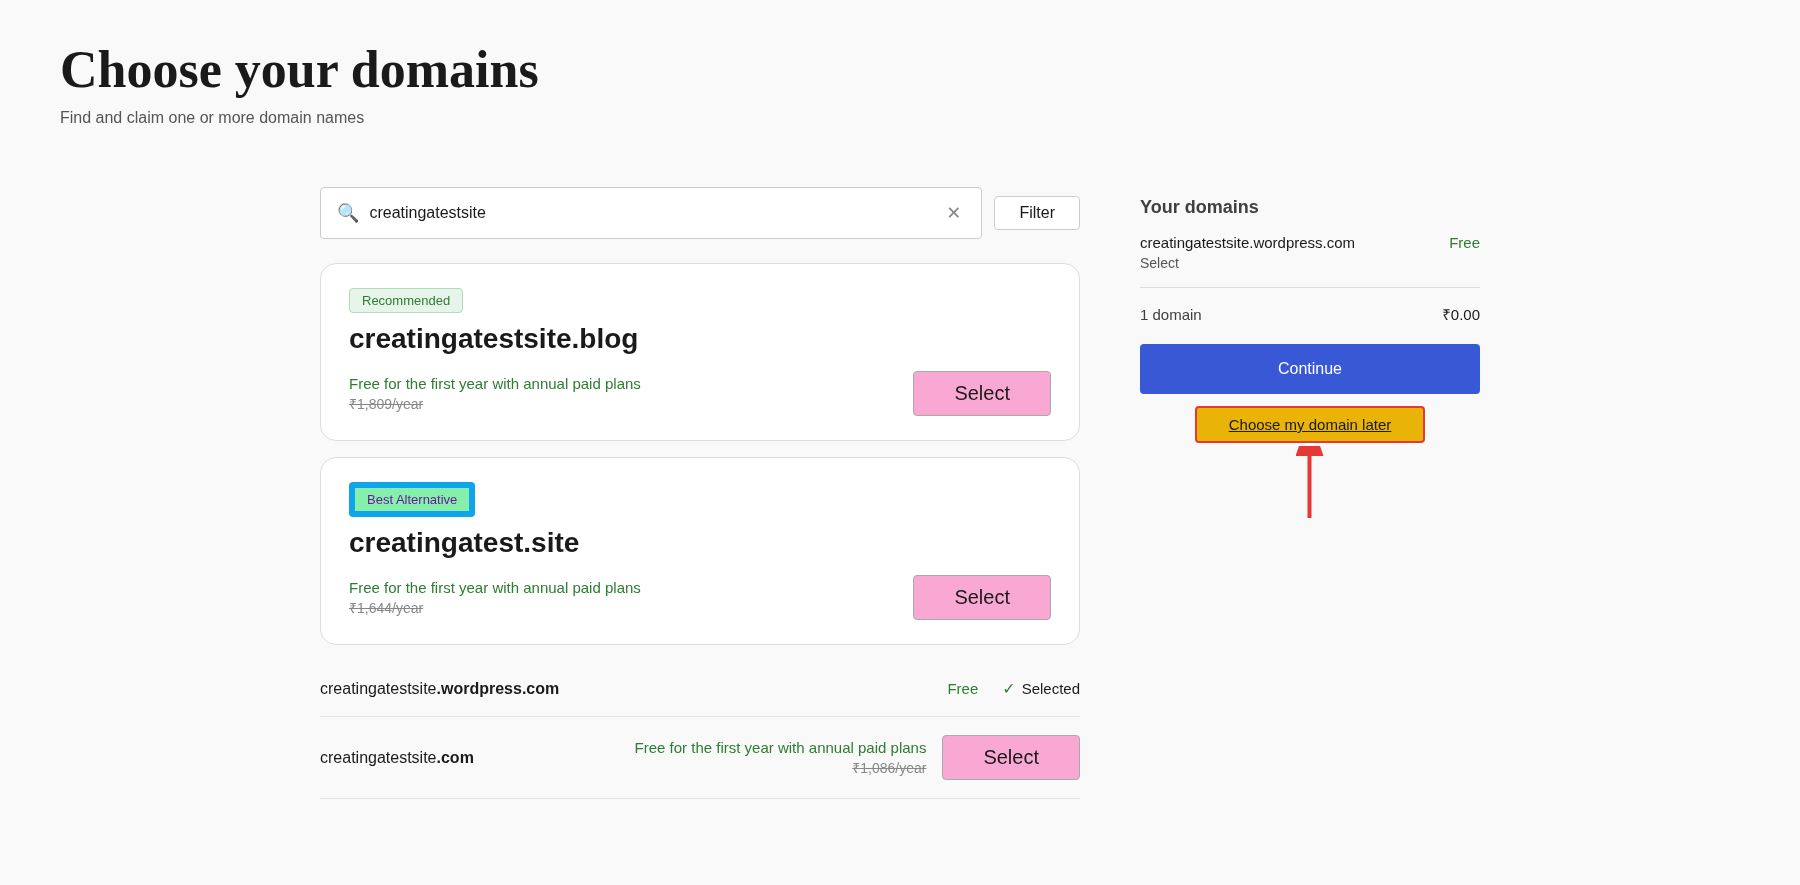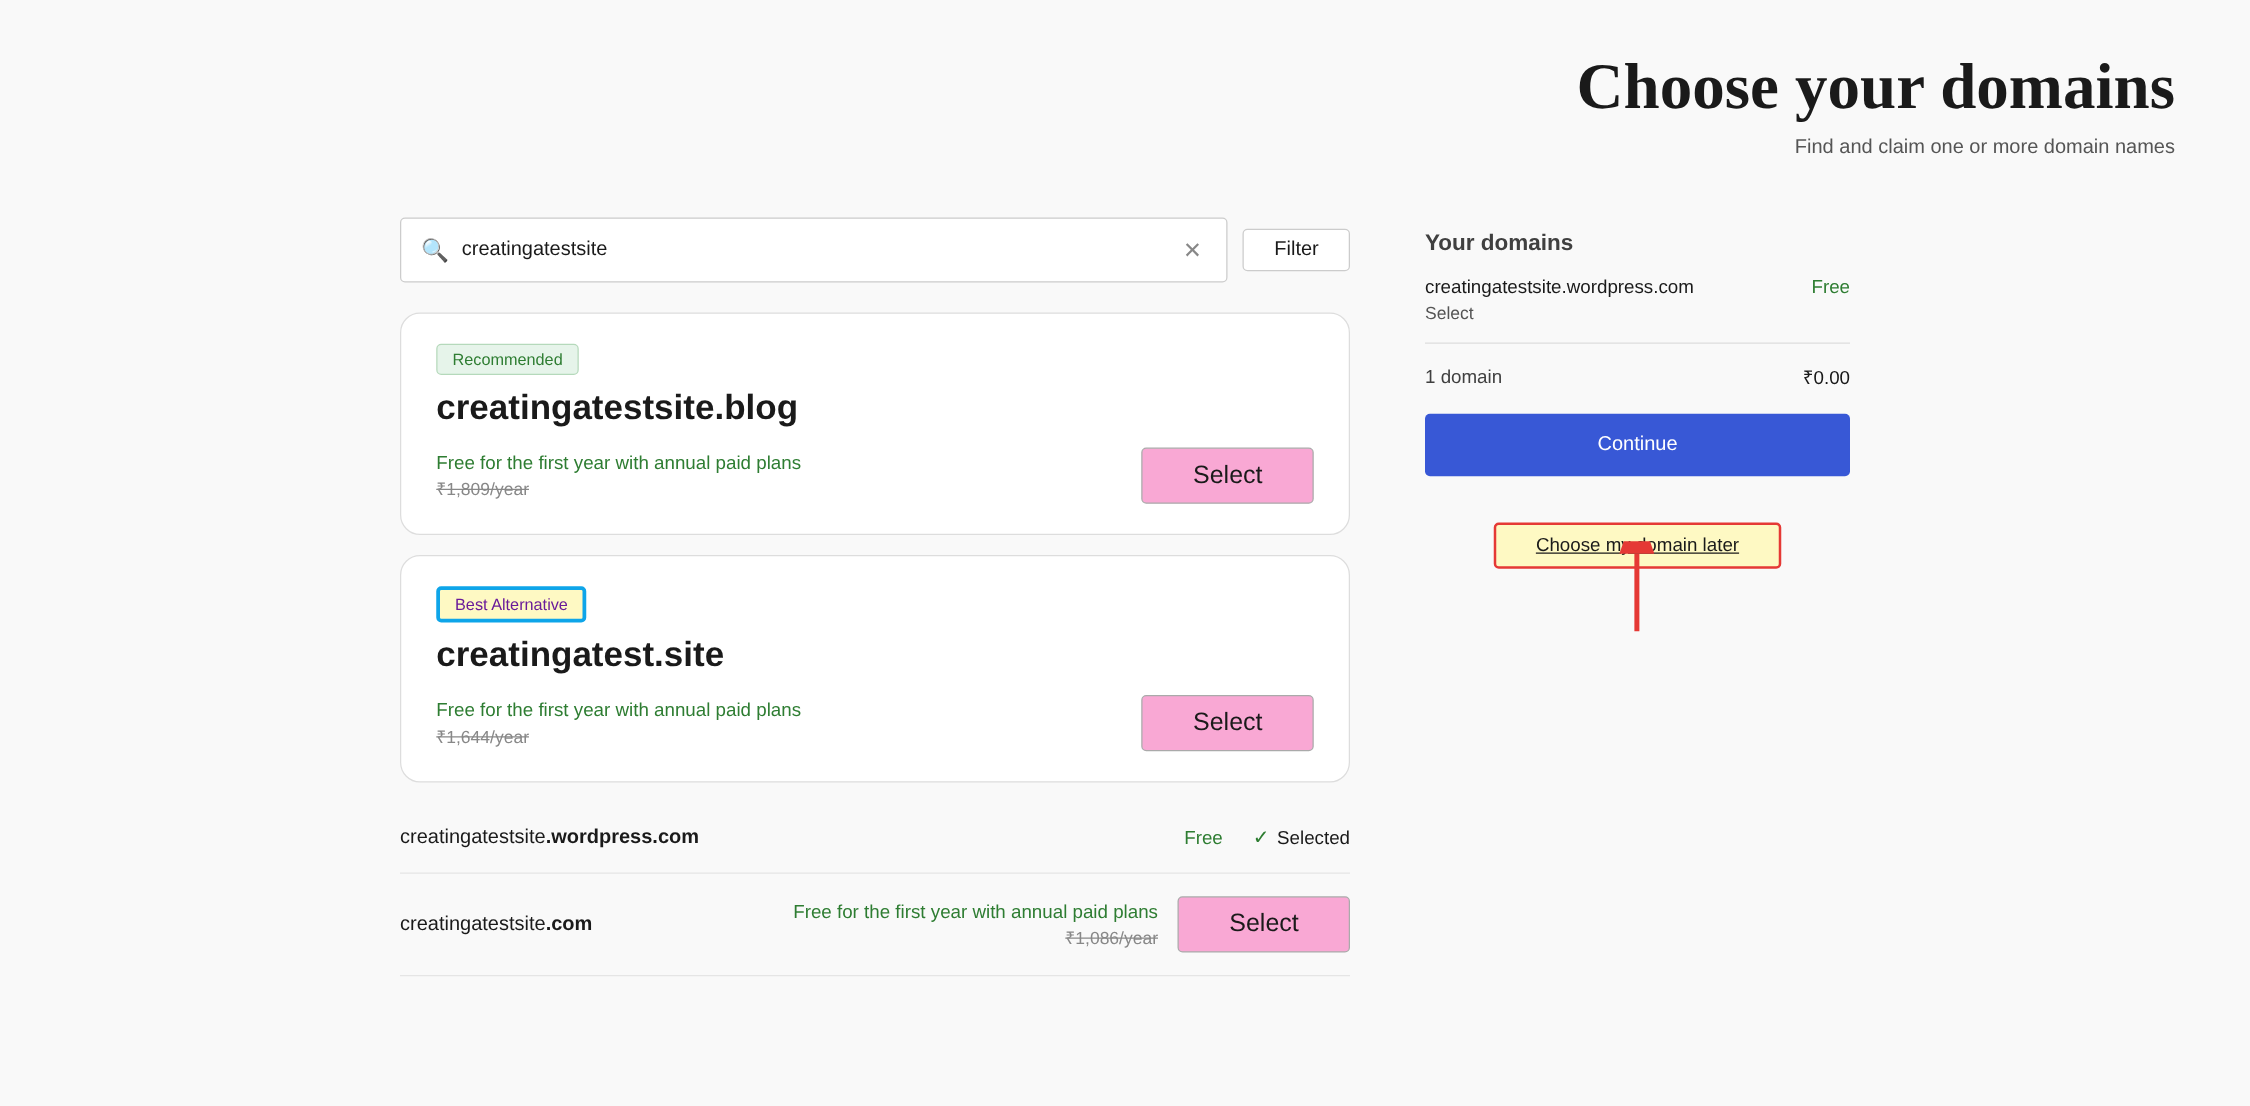--- a/index.html
+++ b/index.html
@@ -8,22 +8,22 @@
       background: #f9f9f9;
       color: #1a1a1a;
       min-height: 885px;
     }
     .page-wrapper {
       max-width: 1800px;
       margin: 0 auto;
       padding: 40px 60px;
     }
     .header {
-      text-align: right;
-      margin-bottom: 47px;
+      text-align: left;
+      margin-bottom: 60px;
     }
     .header h1 {
       font-size: 52px;
       font-weight: 700;
       font-family: Georgia, serif;
       color: #1a1a1a;
       margin-bottom: 10px;
     }
     .header p {
       font-size: 16px;
@@ -98,23 +98,23 @@
       font-size: 13px;
       font-weight: 500;
       margin-bottom: 10px;
     }
     .badge-recommended {
       background: #e6f4ea;
       color: #2e7d32;
       border: 1px solid #b5d9bb;
     }
     .badge-alternative {
-      background: #fef9c3;
+      background: #86efac;
       color: #6a1b9a;
-      border: 3px solid #0ea5e9;
+      border: 6px solid #0ea5e9;
     }
     .domain-name {
       font-size: 28px;
       font-weight: 600;
       color: #1a1a1a;
       margin-bottom: 16px;
     }
     .domain-card-footer {
       display: flex;
       align-items: center;
@@ -258,25 +258,24 @@
       align-items: center;
     }
     .domain-later-link {
       border: 2px solid #e53935;
       border-radius: 4px;
       padding: 8px 32px;
       font-size: 15px;
       color: #1a1a1a;
       text-decoration: underline;
       cursor: pointer;
-      background: #fef9c3;
+      background: #eab308;
       display: inline-block;
       position: relative;
       z-index: 2;
-      margin-top: 25px;
     }
   </style>
 </head>
 <body>
 
 <div class="page-wrapper">
   <div class="header">
     <h1>Choose your domains</h1>
     <p>Find and claim one or more domain names</p>
   </div>

